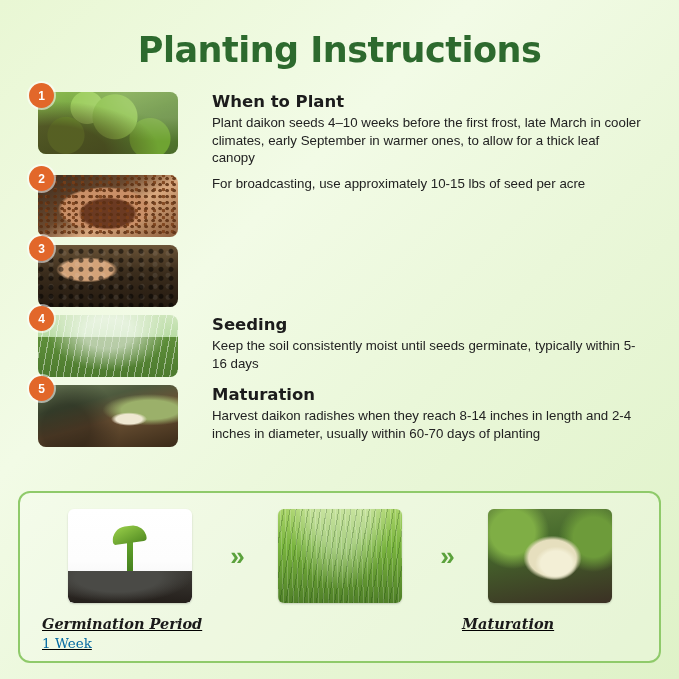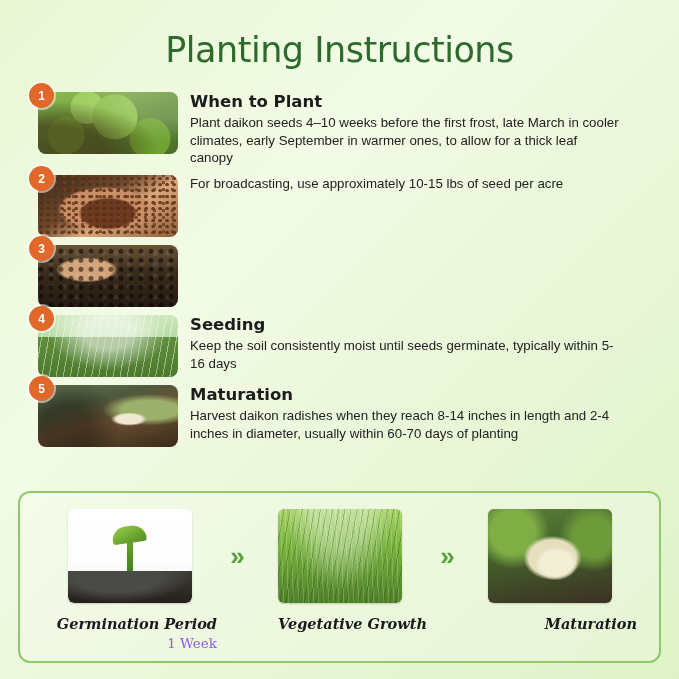--- a/index.html
+++ b/index.html
@@ -16,21 +16,21 @@
   }
   .page {
     width: 679px;
     height: 679px;
     position: relative;
     box-sizing: border-box;
   }
   .title {
     text-align: center;
     font-size: 35px;
-    font-weight: normal;
+    font-weight: bold;
     color: #2d6a2e;
     letter-spacing: -0.5px;
     padding-top: 30px;
     font-family: "DejaVu Sans", sans-serif;
   }
 
   
   .steps {
     margin-top: 22px;
     padding-left: 38px;
@@ -66,21 +66,21 @@
     color: #fff;
     font-size: 12px;
     font-weight: bold;
     display: flex;
     align-items: center;
     justify-content: center;
     z-index: 4;
     box-shadow: 0 0 0 2px rgba(255,255,255,0.55);
   }
   .step-text {
-    padding-left: 12px;
+    padding-left: 34px;
     padding-top: 0px;
   }
   .step-title {
     font-size: 16.5px;
     font-weight: bold;
     color: #1c1c1c;
     margin-bottom: 3px;
     font-family: "DejaVu Sans", sans-serif;
   }
   .step-desc {
@@ -101,21 +101,22 @@
     border-radius: 12px;
     background: rgba(255,255,255,0.22);
     display: flex;
     align-items: flex-start;
     justify-content: space-between;
     padding: 16px 22px;
     box-sizing: border-box;
   }
   .tl-item {
     width: 175px;
-    text-align: right;
+    text-align: left;
+    text-decoration: underline;
   }
   .tl-img {
     width: 124px;
     height: 94px;
     margin: 0 auto;
     border-radius: 6px;
     overflow: hidden;
     position: relative;
     box-shadow: 0 1px 2px rgba(0,0,0,0.18);
   }
@@ -123,21 +124,21 @@
     margin-top: 12px;
     font-size: 14.5px;
     font-style: italic;
     font-weight: bold;
     color: #1a1a1a;
     font-family: "DejaVu Serif", serif;
   }
   .tl-dur {
     margin-top: 3px;
     font-size: 13.5px;
-    color: #8b5cf6;
+    color: #0369a1;
     font-family: "DejaVu Serif", serif;
   }
   .chev {
     display: flex;
     align-items: center;
     height: 94px;
     color: #5ba23c;
     font-size: 26px;
     font-weight: bold;
     letter-spacing: -6px;
@@ -321,21 +322,20 @@
       <div class="tl-label">Germination Period</div>
       <div class="tl-dur">1 Week</div>
     </div>
 
     <div class="chev">
       <span>»</span>
     </div>
 
     <div class="tl-item">
       <div class="tl-img img-vegetative"></div>
-      <div class="tl-label">Vegetative Growth</div>
     </div>
 
     <div class="chev">
       <span>»</span>
     </div>
 
     <div class="tl-item">
       <div class="tl-img img-maturation"></div>
       <div class="tl-label">Maturation</div>
     </div>

